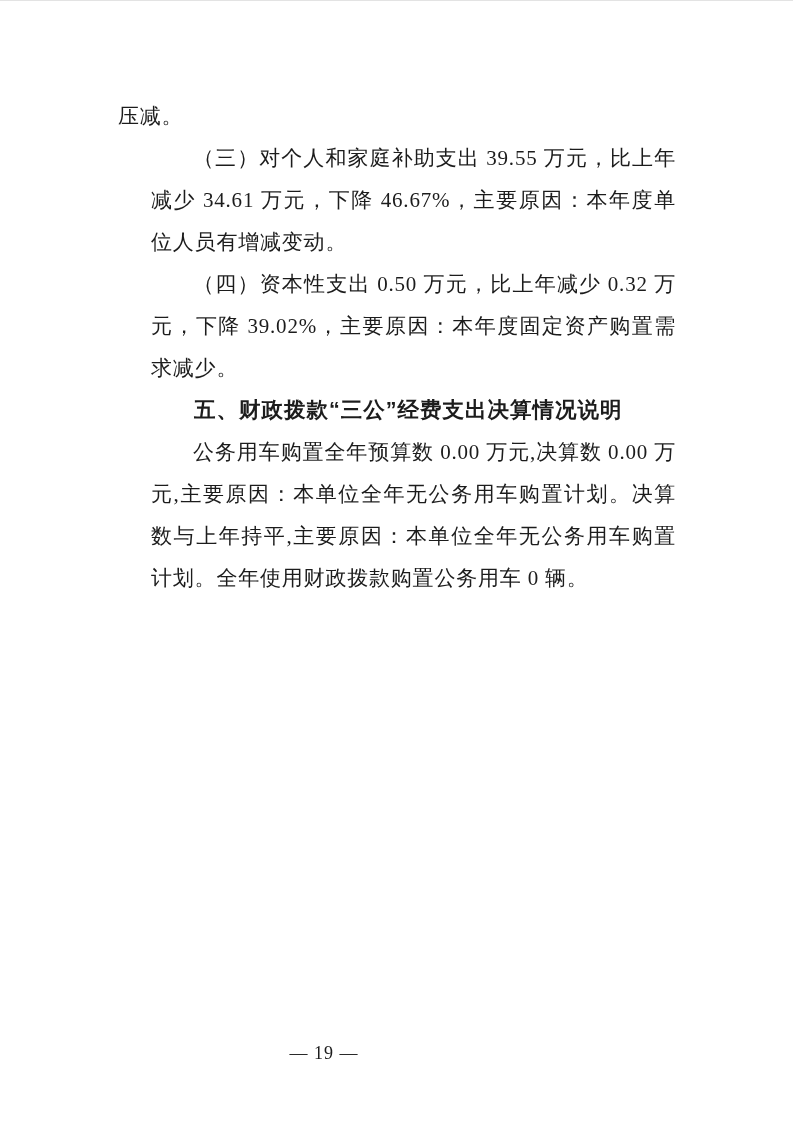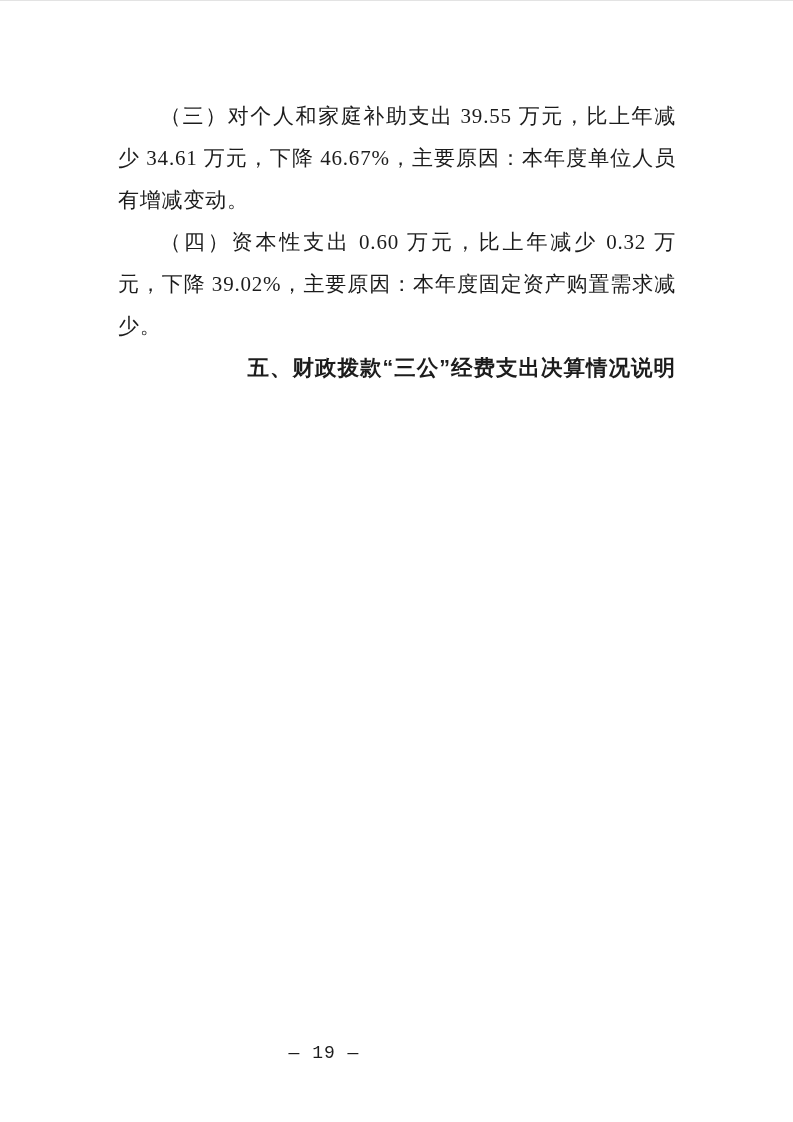--- a/index.html
+++ b/index.html
@@ -26,43 +26,46 @@
     margin: 0;
     font-size: 21px;
     line-height: 42px;
     letter-spacing: 0.8px;
     text-align: justify;
     text-justify: inter-ideograph;
     word-break: break-all;
   }
   .para.indent {
     text-indent: 2em;
+    margin-left: 33px;
   }
   .para.heading {
     font-family: "Liberation Sans", "DejaVu Sans", sans-serif;
     font-weight: bold;
     font-size: 21.5px;
     letter-spacing: 1px;
-    text-align: right;
+    text-align: left;
   }
   .page-footer {
     position: absolute;
     top: 1038px;
     left: 0;
     width: 648px;
     text-align: center;
-    font-family: Liberation Mono, monospace;
+    font-family: Liberation Serif, serif;
     font-size: 18px;
     line-height: 28px;
     color: #1c1c1c;
     letter-spacing: 1px;
   }
 </style>
 </head>
 <body>
 
 <div class="page-content">
+  <p class="para">压减。</p>
   <p class="para indent">（三）对个人和家庭补助支出 39.55 万元，比上年减少 34.61 万元，下降 46.67%，主要原因：本年度单位人员有增减变动。</p>
-  <p class="para indent">（四）资本性支出 0.60 万元，比上年减少 0.32 万元，下降 39.02%，主要原因：本年度固定资产购置需求减少。</p>
+  <p class="para indent">（四）资本性支出 0.50 万元，比上年减少 0.32 万元，下降 39.02%，主要原因：本年度固定资产购置需求减少。</p>
   <p class="para indent heading">五、财政拨款“三公”经费支出决算情况说明</p>
+  <p class="para indent">公务用车购置全年预算数 0.00 万元,决算数 0.00 万元,主要原因：本单位全年无公务用车购置计划。决算数与上年持平,主要原因：本单位全年无公务用车购置计划。全年使用财政拨款购置公务用车 0 辆。</p>
 </div>
 
 <div class="page-footer">— 19 —</div>
 
 </body></html>

